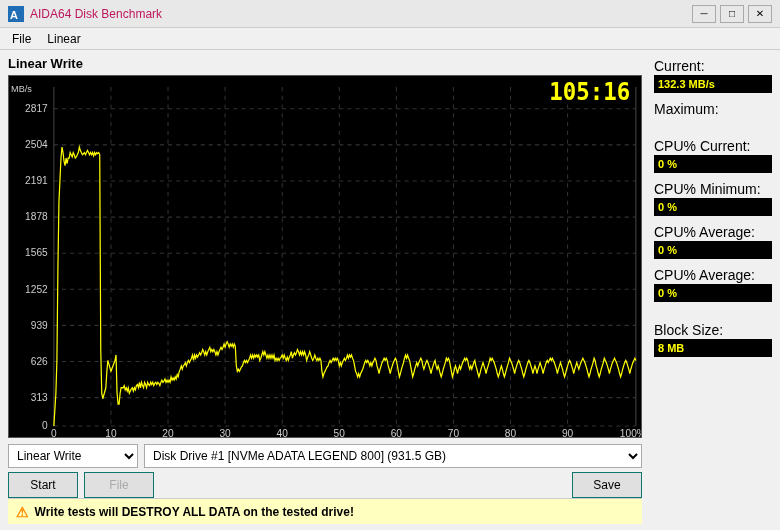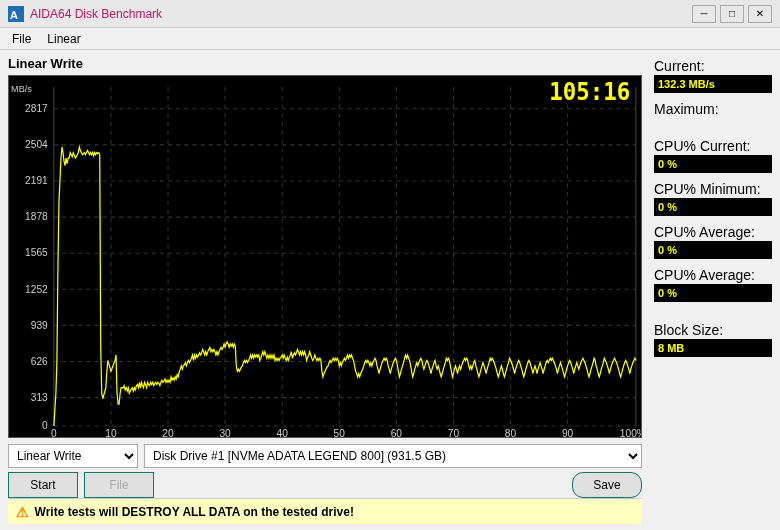--- a/index.html
+++ b/index.html
@@ -114,21 +114,21 @@
     .btn {
       height: 26px;
       min-width: 70px;
       border: 1px solid #0f766e;
       background: #e0e0e0;
       cursor: pointer;
       font-size: 12px;
       padding: 0 12px;
     }
     .btn:disabled { color: #aaa; cursor: default; }
-    .btn-save { margin-left: auto; border-radius: 11px; }
+    .btn-save { margin-left: auto; }
     .warning-bar {
       background: #ffffc0;
       border-top: 1px solid #ccc;
       padding: 4px 8px;
       display: flex;
       align-items: center;
       gap: 6px;
       font-size: 12px;
       font-weight: bold;
       color: #000;

